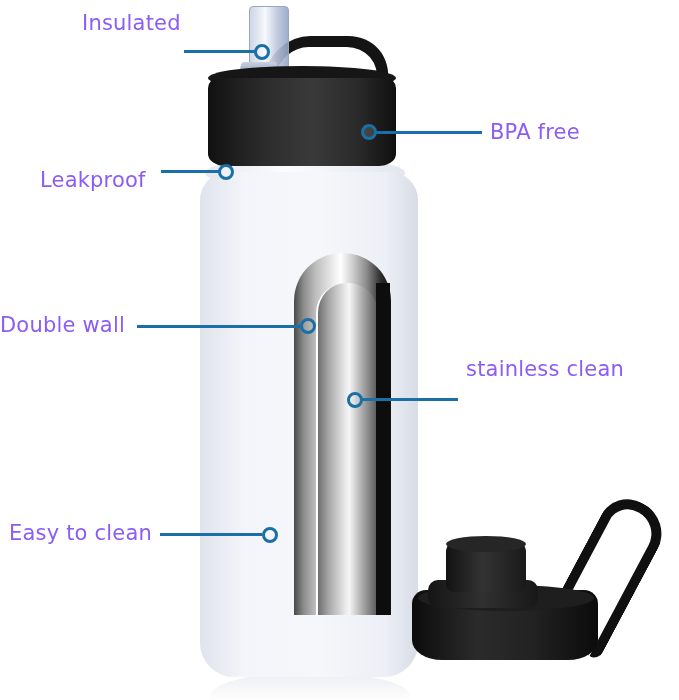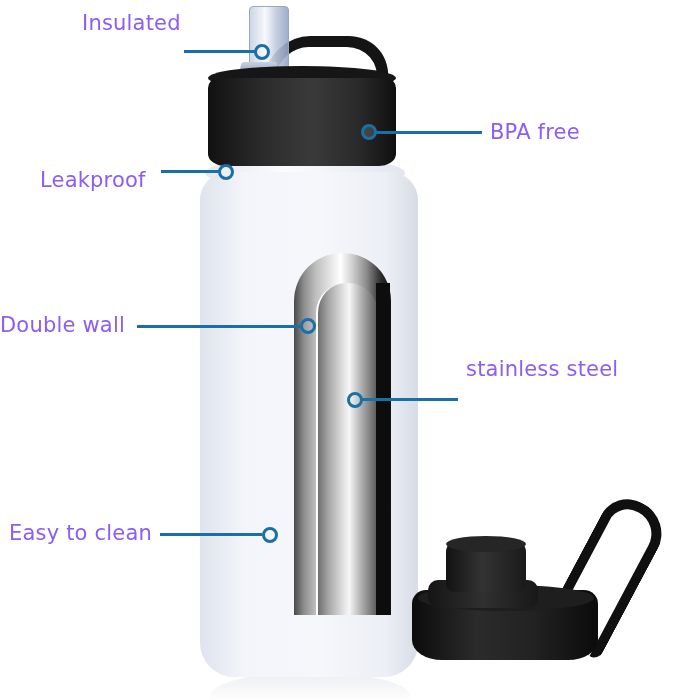--- a/index.html
+++ b/index.html
@@ -150,20 +150,20 @@
 
 <div class="label" style="left:0px; top:312px;">
   <div>Double wall</div>
 </div>
 <div class="line" style="left:137px; top:325px; width:163px;"></div>
 <div class="dot" style="left:300px; top:318px;"></div>
 
 <div class="dot" style="left:347px; top:392px;"></div>
 <div class="line" style="left:362px; top:398px; width:96px;"></div>
 <div class="label" style="left:466px; top:356px;">
-  <div>stainless steel</div>
+  <div>stainless clean</div>
 </div>
 
 <div class="label" style="left:9px; top:520px;">
   <div>Easy to clean</div>
 </div>
 <div class="line" style="left:160px; top:533px; width:102px;"></div>
 <div class="dot" style="left:262px; top:527px;"></div>
 
 </body></html>

